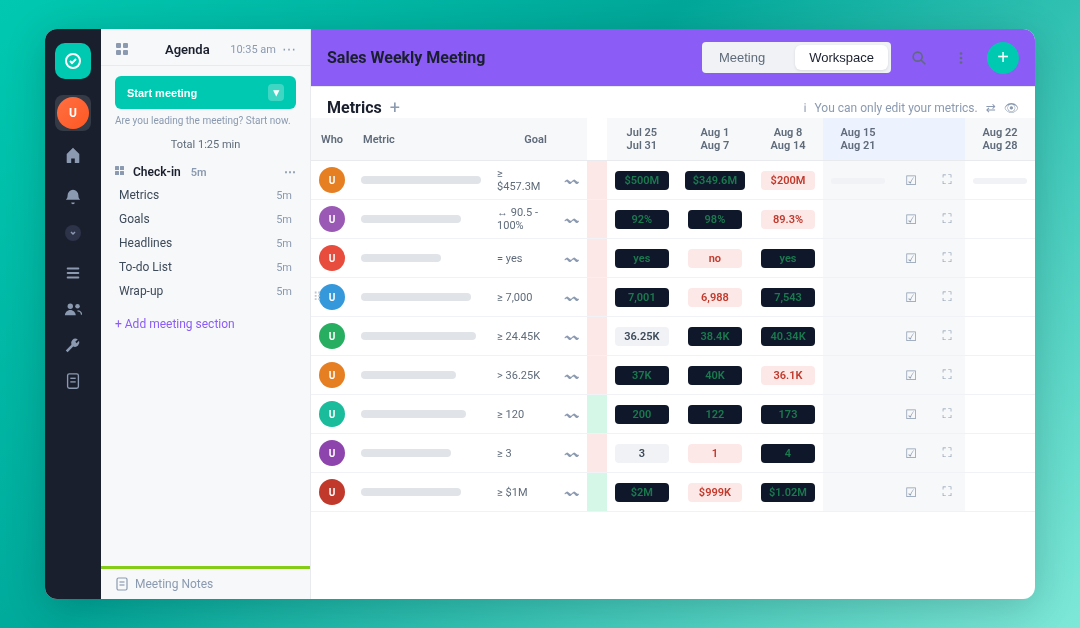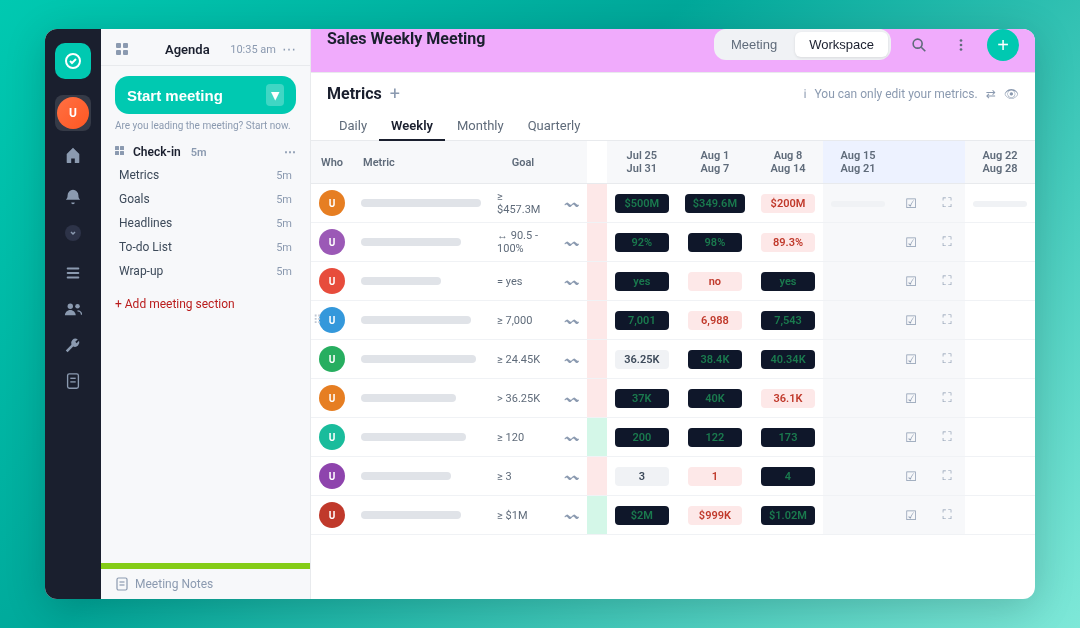--- a/index.html
+++ b/index.html
@@ -79,23 +79,23 @@
       border-bottom: 1px solid #e8eaed;
     }
     .sidebar-title { font-size: 13px; font-weight: 600; color: #1a1f2e; margin-left: 30px; }
     .sidebar-time { font-size: 11px; color: #8b9ab0; margin-left: auto; }
     .sidebar-dots { font-size: 14px; color: #8b9ab0; cursor: pointer; }
     .start-meeting-btn {
       margin: 10px 14px 4px;
       background: #00c9b1;
       color: #fff;
       border: none;
-      border-radius: 14px;
+      border-radius: 6px;
       padding: 8px 12px;
-      font-size: 15px;
+      font-size: 11px;
       font-weight: 600;
       cursor: pointer;
       display: flex; align-items: center; gap: 6px;
       width: calc(100% - 28px);
     }
     .start-meeting-btn .chevron-down {
       margin-left: auto;
       background: rgba(255,255,255,0.25);
       border-radius: 4px;
       padding: 2px 5px;
@@ -114,52 +114,52 @@
       display: flex; align-items: center;
       padding: 5px 4px;
       border-radius: 5px;
       cursor: pointer;
       font-size: 12px; color: #3d4a5a;
     }
     .sidebar-item-label { flex: 1; }
     .sidebar-item-time { color: #8b9ab0; font-size: 11px; }
     .add-section {
       padding: 8px 14px;
-      font-size: 12px; color: #b91c1c; cursor: pointer;
+      font-size: 12px; color: #8b5cf6; cursor: pointer;
       display: flex; align-items: center; gap: 4px;
     }
     .meeting-notes {
       padding: 8px 14px;
       font-size: 12px; color: #8b9ab0; cursor: pointer;
       display: flex; align-items: center; gap: 6px;
       margin-top: auto;
-      border-top: 6px solid #84cc16;
+      border-top: 3px solid #84cc16;
     }
     
     .main-content {
       flex: 1;
       display: flex;
       flex-direction: column;
       overflow: hidden;
     }
     .topbar {
-      height: 44px;
-      background: #f0abfc;
+      height: 58px;
+      background: #8b5cf6;
       border-bottom: 1px solid #e8eaed;
-      display: flex; align-items: flex-start;
+      display: flex; align-items: center;
       padding: 0 16px;
       gap: 12px;
     }
     .page-title { font-size: 16px; font-weight: 700; color: #1a1f2e; flex: 1; }
     .tab-group {
       display: flex;
       background: #f0f2f5;
-      border-radius: 12px;
+      border-radius: 4px;
       padding: 3px;
-      gap: 4px;
+      gap: 16px;
     }
     .tab-btn {
       padding: 5px 14px;
       border-radius: 6px;
       font-size: 13px;
       font-weight: 500;
       cursor: pointer;
       border: none;
       background: transparent;
       color: #5f6b7a;
@@ -352,20 +352,21 @@
         </svg>
       <span class="sidebar-title">Agenda</span>
       <span class="sidebar-time">10:35 am</span>
       <span class="sidebar-dots">⋯</span>
     </div>
     <button class="start-meeting-btn">
       <span>Start meeting</span>
       <span class="chevron-down">▾</span>
     </button>
     <div class="sidebar-hint">Are you leading the meeting? Start now.</div>
+    <div class="sidebar-total">Total 1:25 min</div>
 
     <div class="sidebar-section">
       <div class="sidebar-section-header">
         <svg width="12" height="12" viewBox="0 0 12 12" fill="#8b9ab0">
             <rect x="0" y="0" width="4" height="4" rx="0.5"></rect>
             <rect x="5" y="0" width="4" height="4" rx="0.5"></rect>
             <rect x="0" y="5" width="4" height="4" rx="0.5"></rect>
             <rect x="5" y="5" width="4" height="4" rx="0.5"></rect>
           </svg>
         <span>Check-in</span>
@@ -438,34 +439,28 @@
         <span class="metrics-title">Metrics</span>
         <span class="metrics-add">+</span>
         <div class="metrics-info">
           <span class="info-icon">ℹ</span>
           <span>You can only edit your metrics.</span>
           <span class="refresh-icon">⇄</span>
           <span class="eye-icon">👁</span>
         </div>
       </div>
 
-      <div class="period-tabs">
-        <div class="period-tab">Daily</div>
-        <div class="period-tab active">Weekly</div>
-        <div class="period-tab">Monthly</div>
-        <div class="period-tab">Quarterly</div>
-      </div>
 
       <div class="metrics-table-wrap">
         <table class="metrics-table">
           <thead>
             <tr>
               <th style="width:36px">Who</th>
               <th style="width:130px;text-align:left">Metric</th>
-              <th style="width:80px;text-align:center">Goal</th>
+              <th style="width:80px;text-align:right">Goal</th>
               <th style="width:30px"></th>
               <th style="width:20px;background:#fff"></th>
               <th style="width:70px">Jul 25<br>Jul 31</th>
               <th style="width:70px">Aug 1<br>Aug 7</th>
               <th style="width:70px">Aug 8<br>Aug 14</th>
               <th style="width:70px;background:#edf2ff">Aug 15<br>Aug 21</th>
               <th style="width:36px;background:#edf2ff"></th>
               <th style="width:36px;background:#edf2ff"></th>
               <th style="width:70px">Aug 22<br>Aug 28</th>
             </tr>

